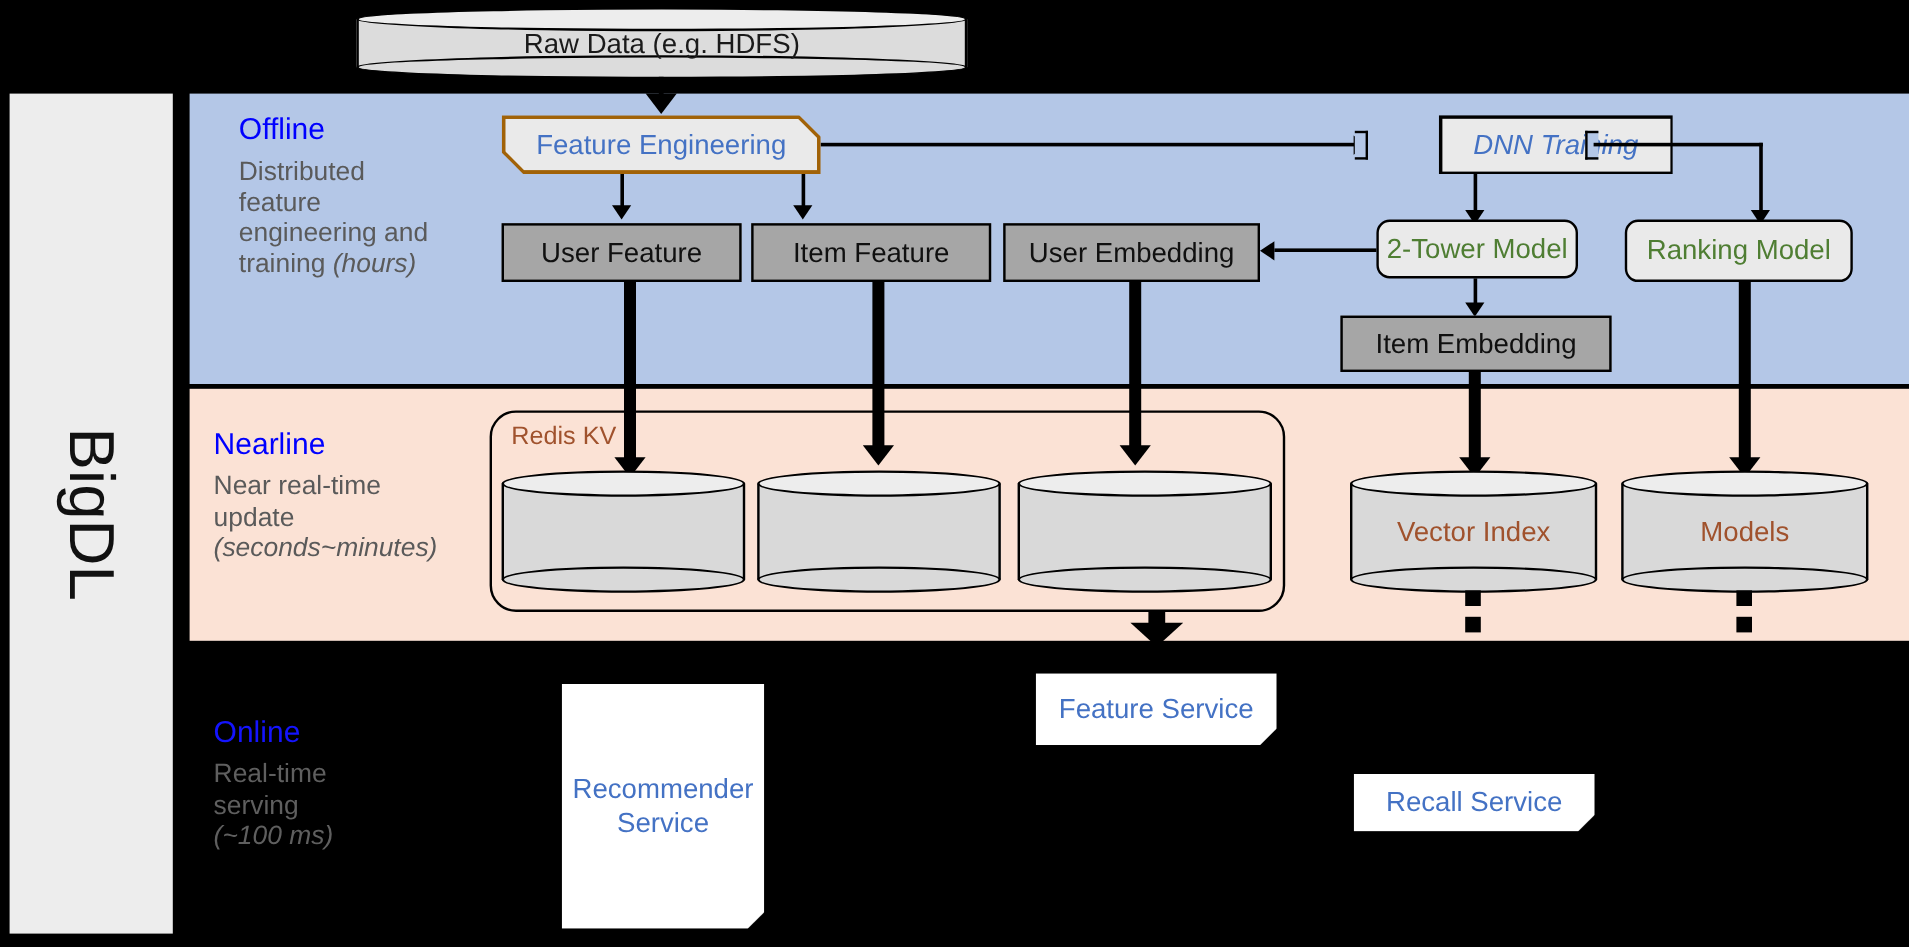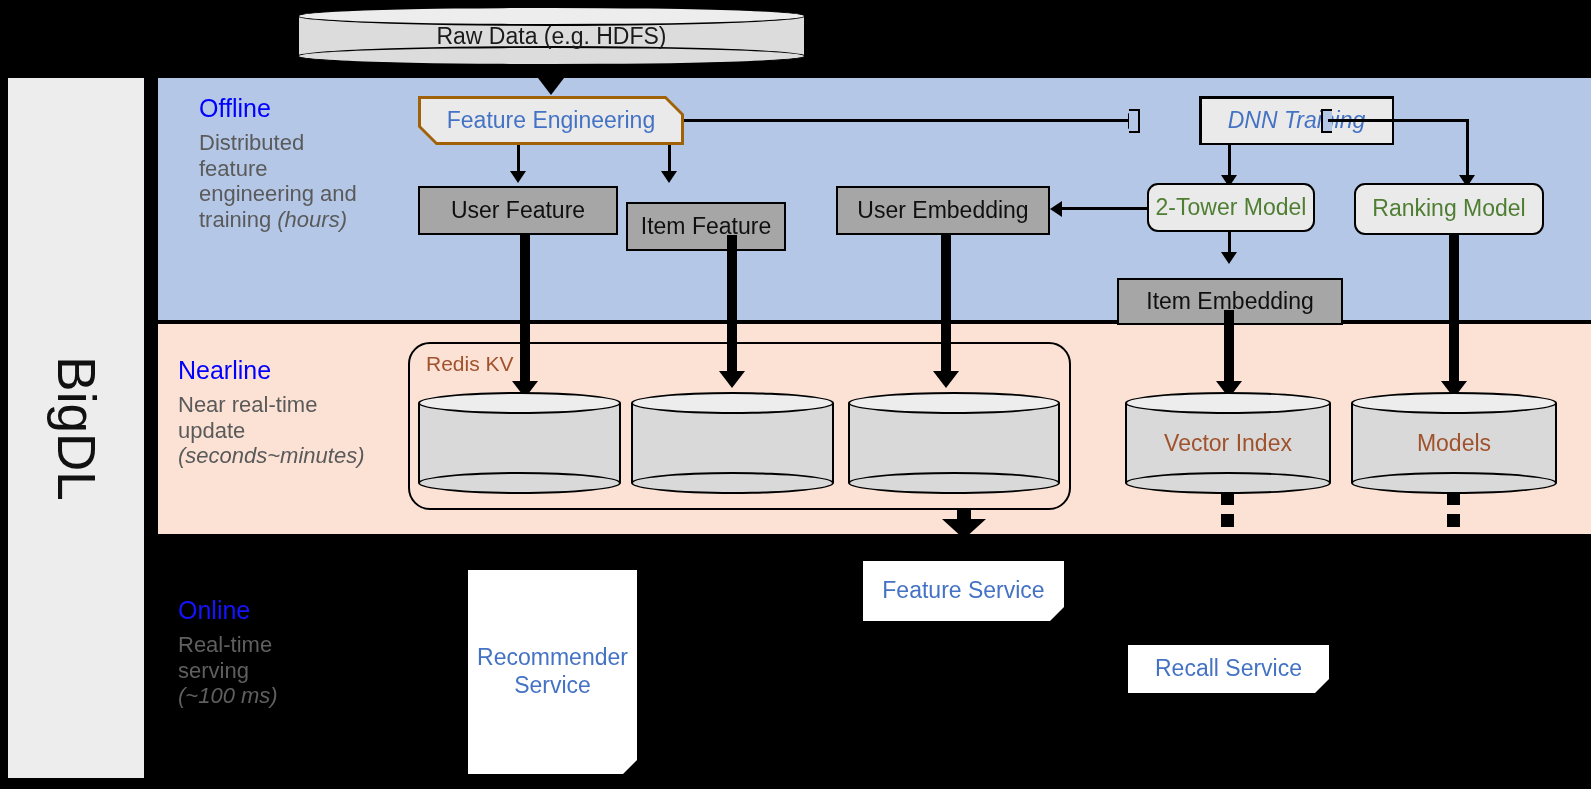--- a/index.html
+++ b/index.html
@@ -168,41 +168,41 @@
   <div class="ln" style="left:1228px;top:145px;width:3px;height:35px;"></div>
   <div class="arrow-dn" style="left:1221px;top:175px;"></div>
 
   <div class="ln" style="left:1328px;top:119px;width:141px;height:3px;"></div>
   <div class="ln" style="left:1466px;top:119px;width:3px;height:60px;"></div>
   <div class="arrow-dn" style="left:1459px;top:175px;"></div>
 
   <div class="node gray-box" style="left:418px;top:186px;width:200px;height:49px;">
     <span>User Feature</span>
   </div>
-  <div class="node gray-box" style="left:626px;top:186px;width:160px;height:49px;margin-top:16px;">
+  <div class="node gray-box" style="left:626px;top:186px;width:200px;height:49px;">
     <span>Item Feature</span>
   </div>
   <div class="node gray-box" style="left:836px;top:186px;width:214px;height:49px;">
     <span>User Embedding</span>
   </div>
 
   <div class="ln" style="left:1062px;top:207px;width:85px;height:3px;"></div>
   <div class="arrow-lf" style="left:1050px;top:201px;"></div>
 
   <div class="node round-box" style="left:1147px;top:183px;width:168px;height:49px;">
     <span>2-Tower Model</span>
   </div>
   <div class="node round-box" style="left:1354px;top:183px;width:190px;height:52px;">
     <span>Ranking Model</span>
   </div>
 
   <div class="ln" style="left:1228px;top:232px;width:3px;height:28px;"></div>
   <div class="arrow-dn" style="left:1221px;top:252px;"></div>
 
-  <div class="node gray-box" style="left:1117px;top:263px;width:226px;height:47px;margin-top:15px;">
+  <div class="node gray-box" style="left:1117px;top:263px;width:226px;height:47px;">
     <span>Item Embedding</span>
   </div>
 
   <div class="ln" style="left:520px;top:235px;width:10px;height:155px;"></div>
   <div class="arrow-dn thick" style="left:512px;top:381px;"></div>
 
   <div class="ln" style="left:727px;top:235px;width:10px;height:145px;"></div>
   <div class="arrow-dn thick" style="left:719px;top:371px;"></div>
 
   <div class="ln" style="left:941px;top:235px;width:10px;height:145px;"></div>

